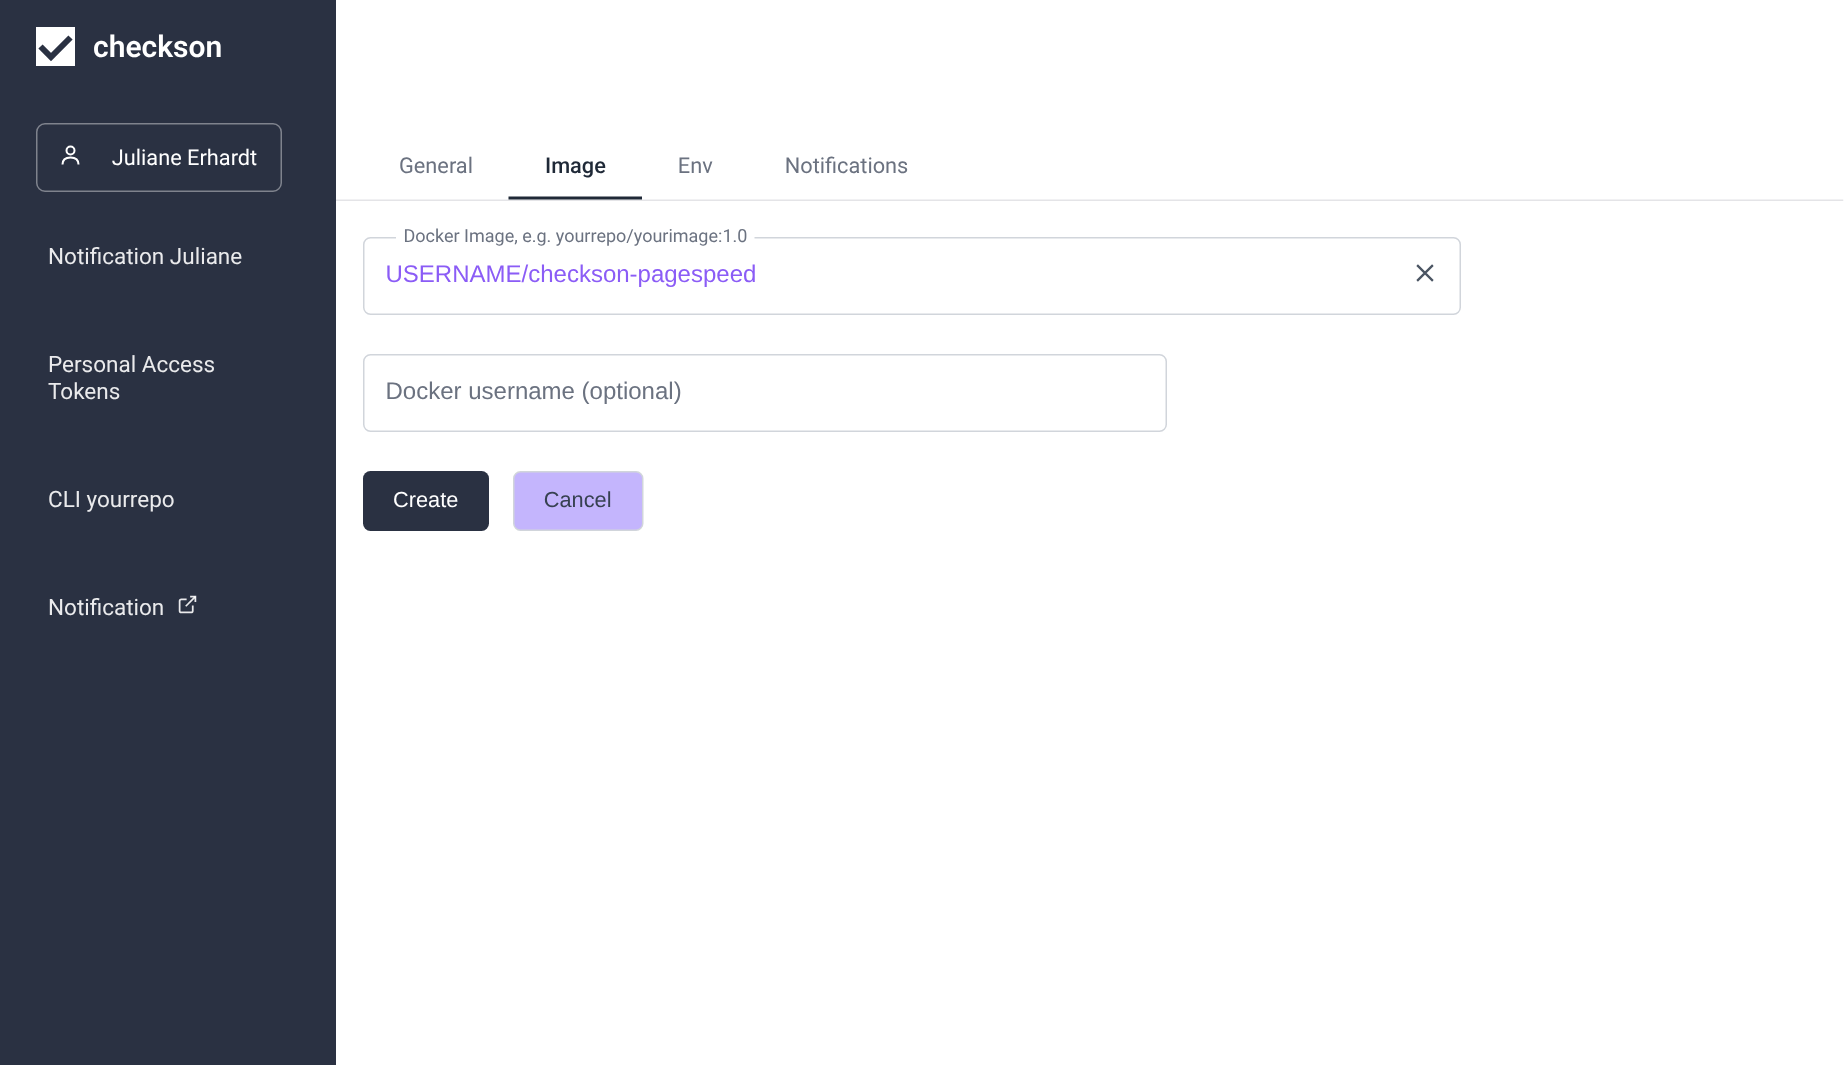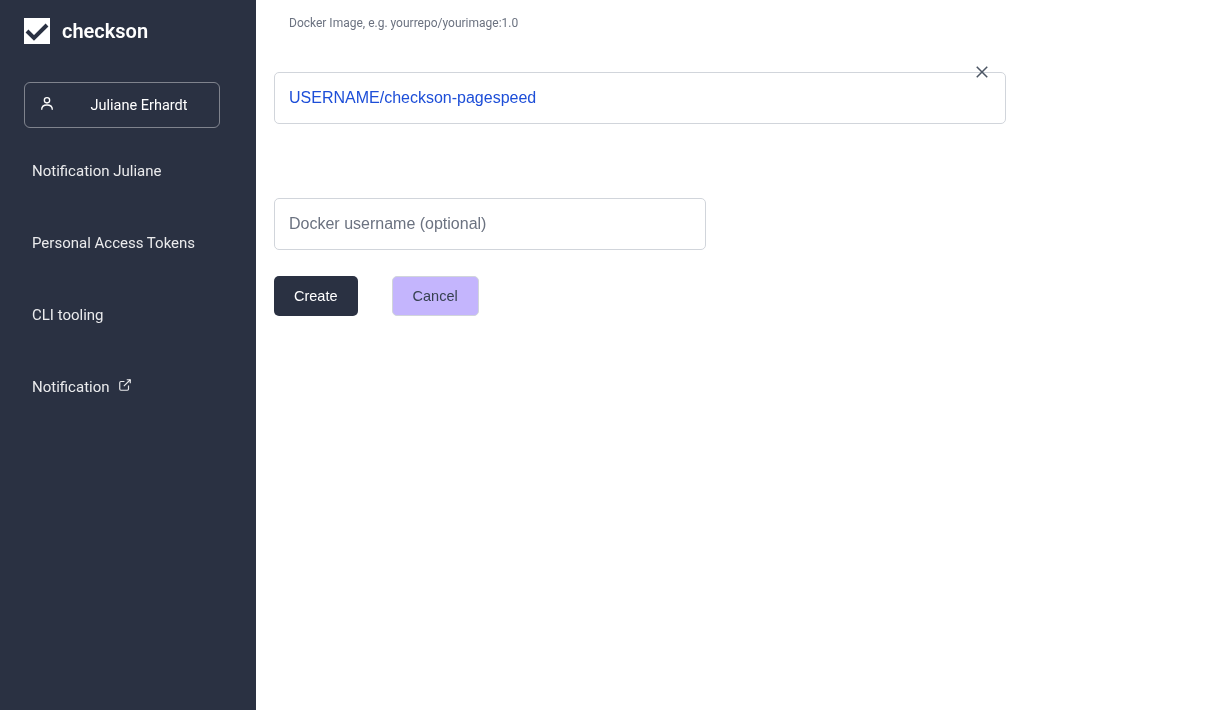--- a/index.html
+++ b/index.html
@@ -8,21 +8,21 @@
       box-sizing: border-box;
     }
     body {
       font-family: -apple-system, BlinkMacSystemFont, "Segoe UI", Roboto, "Helvetica Neue", Arial, sans-serif;
       display: flex;
       width: 1229px;
       height: 710px;
       background: #fff;
     }
     .sidebar {
-      width: 256px;
+      width: 224px;
       background: #2a3142;
       display: flex;
       flex-direction: column;
       padding: 0;
     }
     .logo-area {
       display: flex;
       align-items: center;
       padding: 18px 24px;
       gap: 12px;
@@ -104,40 +104,39 @@
       padding: 24px 18px;
     }
     .input-wrap {
       position: relative;
       margin-bottom: 26px;
     }
     .input-wrap.large {
       width: 732px;
     }
     .input-wrap.medium {
-      width: 432px;
+      width: 536px;
     }
     .floating-label {
       position: absolute;
       top: -8px;
-      left: 10px;
+      left: 22px;
       background: #fff;
       padding: 0 5px;
       font-size: 12px;
       color: #6b7280;
     }
     .text-input {
       width: 100%;
       padding: 16px 48px 16px 14px;
       border: 1px solid #d1d5db;
       border-radius: 5px;
       font-size: 16px;
-      color: #1d4ed8;
+      color: #8b5cf6;
       outline: none;
-      margin-top: 48px;
     }
     .text-input::placeholder {
       color: #6b7280;
     }
     .clear-btn {
       position: absolute;
       right: 14px;
       top: 50%;
       transform: translateY(-50%);
       cursor: pointer;
@@ -151,21 +150,21 @@
     .eye-btn {
       position: absolute;
       right: 14px;
       top: 50%;
       transform: translateY(-50%);
       cursor: pointer;
       color: #4b5563;
     }
     .button-row {
       display: flex;
-      gap: 34px;
+      gap: 16px;
       margin-top: 18px;
     }
     .btn {
       padding: 11px 20px;
       border-radius: 5px;
       font-size: 14.5px;
       cursor: pointer;
       border: none;
     }
     .btn-primary {
@@ -203,36 +202,50 @@
   </div>
 
   <div class="nav-items">
     <div class="nav-item">
       <span>Notification Juliane</span>
     </div>
     <div class="nav-item">
       <span>Personal Access Tokens</span>
     </div>
     <div class="nav-item">
-      <span>CLI tooling</span>
+      <span>CLI yourrepo</span>
     </div>
     <div class="nav-item">
       <span>Notification</span>
       <span>
         <svg width="14" height="14" viewBox="0 0 24 24" fill="none" stroke="currentColor" stroke-width="2">
           <path d="M 18 13 L 18 19 C 18 20 17 21 16 21 L 5 21 C 4 21 3 20 3 19 L 3 8 C 3 7 4 6 5 6 L 11 6"></path>
           <path d="M 15 3 L 21 3 L 21 9"></path>
           <path d="M 10 14 L 21 3"></path>
         </svg>
       </span>
     </div>
   </div>
 </div>
 
 <div class="main">
+  <div class="tabs">
+    <div class="tab">
+      <span>General</span>
+    </div>
+    <div class="tab active">
+      <span>Image</span>
+    </div>
+    <div class="tab">
+      <span>Env</span>
+    </div>
+    <div class="tab">
+      <span>Notifications</span>
+    </div>
+  </div>
 
   <div class="form-area">
     <div class="input-wrap large">
       <span class="floating-label">Docker Image, e.g. yourrepo/yourimage:1.0</span>
       <input class="text-input" type="text" value="USERNAME/checkson-pagespeed" style="">
       <span class="clear-btn">
         <span>
           <svg width="18" height="18" viewBox="0 0 24 24" fill="none" stroke="currentColor" stroke-width="2">
             <path d="M 5 5 L 19 19 M 19 5 L 5 19"></path>
           </svg>

